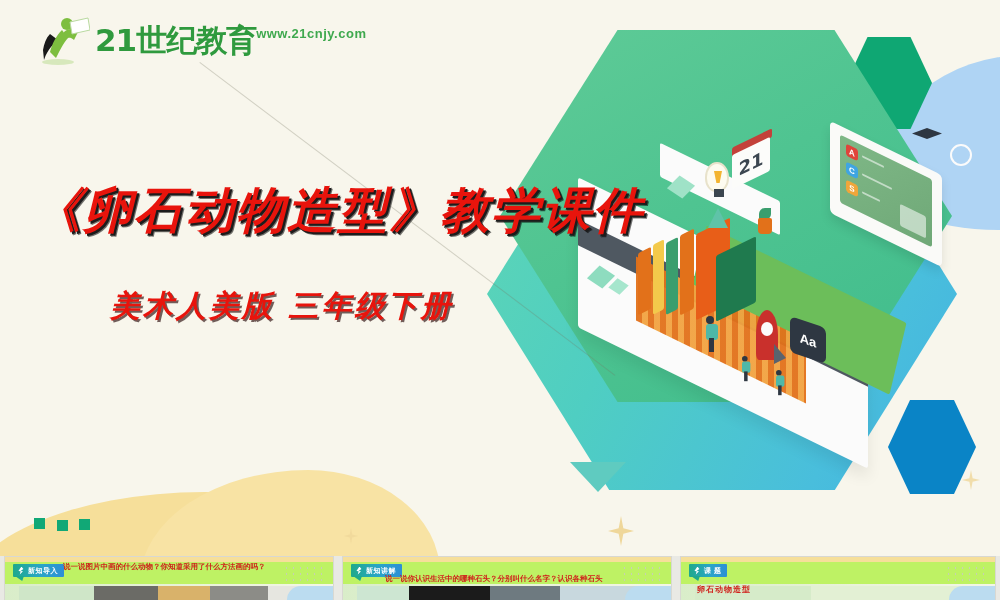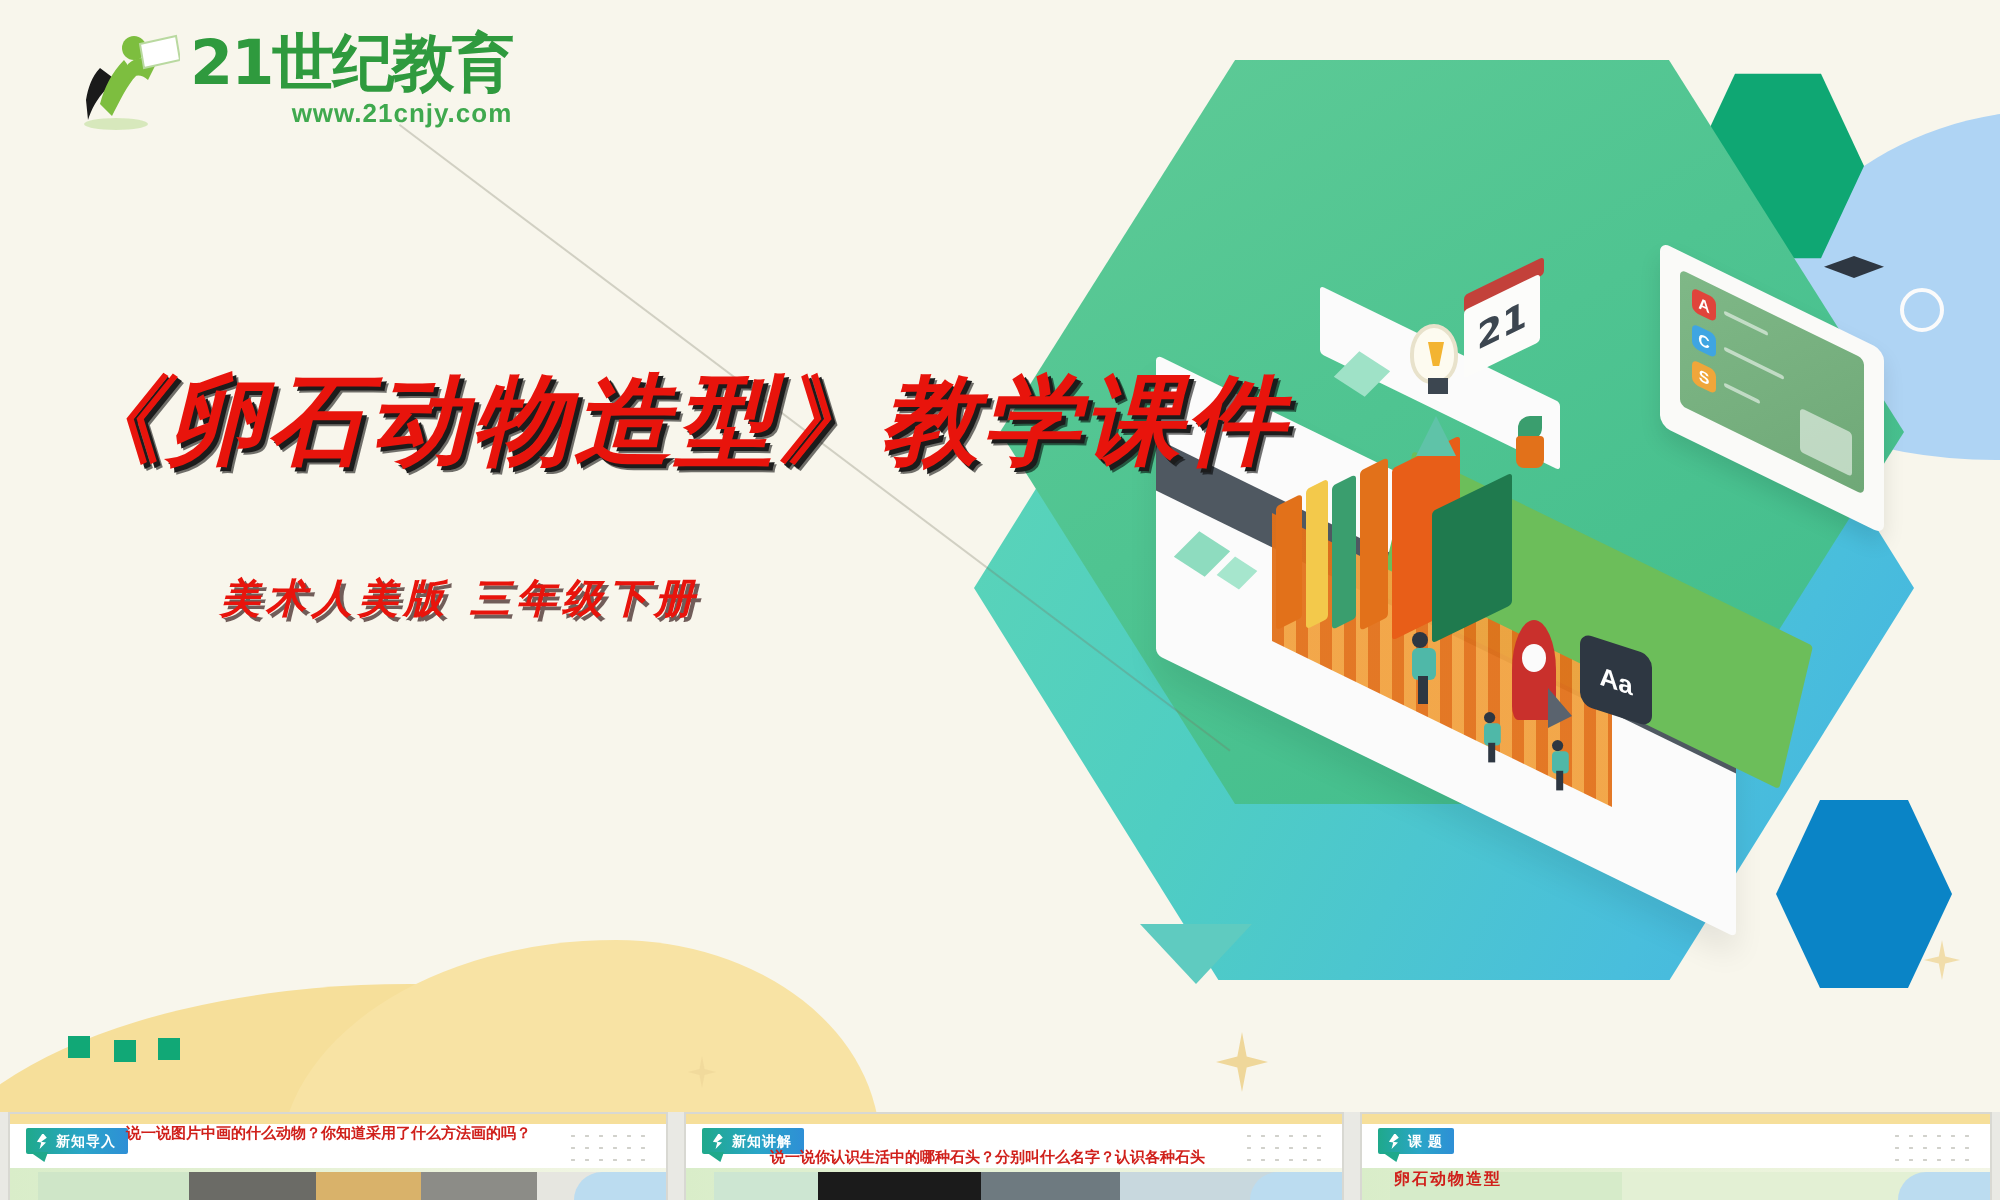--- a/index.html
+++ b/index.html
@@ -75,39 +75,39 @@
   .sp2 { left:344px; top:528px; width:14px; height:16px; opacity:.75; }
   .sp3 { left:962px; top:470px; width:18px; height:20px; opacity:.8; }
   .teal-tri {
     position:absolute; left:570px; top:462px; width:56px; height:30px;
     background:#5FCBC0; clip-path:polygon(0 0,100% 0,50% 100%);
   }
 
   
   .logo { position:absolute; left:34px; top:14px; display:flex; align-items:center; gap:5px; }
   .logo-runner { width:56px; height:52px; position:relative; }
-  .logo-text { display:flex; flex-direction:column; line-height:1; }
+  .logo-text { display:flex; flex-direction:row; line-height:1; }
   .logo-main {
     font-size:31px; font-weight:bold; color:#2F9A3E; letter-spacing:-1px;
     font-family:"DejaVu Sans","Liberation Sans",sans-serif;
   }
   .logo-url { font-size:13px; font-weight:bold; color:#3FA94E; letter-spacing:.5px; margin-top:2px;text-align:right; }
 
   
   .title-main {
     position:absolute; left:32px; top:178px; width:600px;
     font-family:Liberation Serif, serif;
     font-size:49px; font-weight:bold; font-style:italic; color:#E8140C;
     letter-spacing:2px; white-space:nowrap;
     text-shadow: 2px 2px 0 #1c1c1c, 3px 3px 0 rgba(0,0,0,.55);
   }
   .title-sub {
     position:absolute; left:110px; top:286px; width:600px;
     font-family:"DejaVu Serif","Liberation Serif",serif;
-    font-size:20px; font-weight:bold; font-style:italic; color:#E8140C;
+    font-size:30px; font-weight:bold; font-style:italic; color:#E8140C;
     letter-spacing:3px; white-space:nowrap;
     text-shadow: 2px 2px 0 rgba(40,10,10,.65);
   }
 
   
   .iso { position:absolute; left:560px; top:120px; width:420px; height:300px; }
   .iso-floor {
     position:absolute; left:18px; top:128px; width:290px; height:150px;
     background:#FBFBFB;
     transform:skewY(26deg); border-radius:3px;
@@ -181,21 +181,21 @@
   .p-leg  { position:absolute; top:22px; left:3px; width:5px; height:14px; background:#2E3742; }
   .pA { left:146px; top:196px; } .pB { left:182px; top:236px; transform:scale(.7); }
   .pC { left:216px; top:250px; transform:scale(.7); }
 
   
   #strip {
     position:absolute; left:0; top:556px; width:1000px; height:44px;
     background:#E9E9E4; display:flex; gap:8px; padding:0 4px; align-items:flex-start;
   }
   .thumb {
-    position:relative; height:44px; background:#ffffff; overflow:hidden;
+    position:relative; height:44px; background:#bef264; overflow:hidden;
     border:1px solid #D8D8D2; border-bottom:none; flex:0 0 auto;
   }
   .t1 { width:330px; } .t2 { width:316px; } .t3 { width:330px; }
   .t-badge {
     position:absolute; left:8px; top:7px; height:13px; padding:0 6px 0 4px;
     background:linear-gradient(90deg,#1FA98B 0%,#2AA5C8 55%,#2E8FD6 100%);
     display:flex; align-items:center; gap:3px; border-radius:1px;
   }
   .t-badge::after {
     content:""; position:absolute; left:2px; bottom:-4px; width:9px; height:5px;

